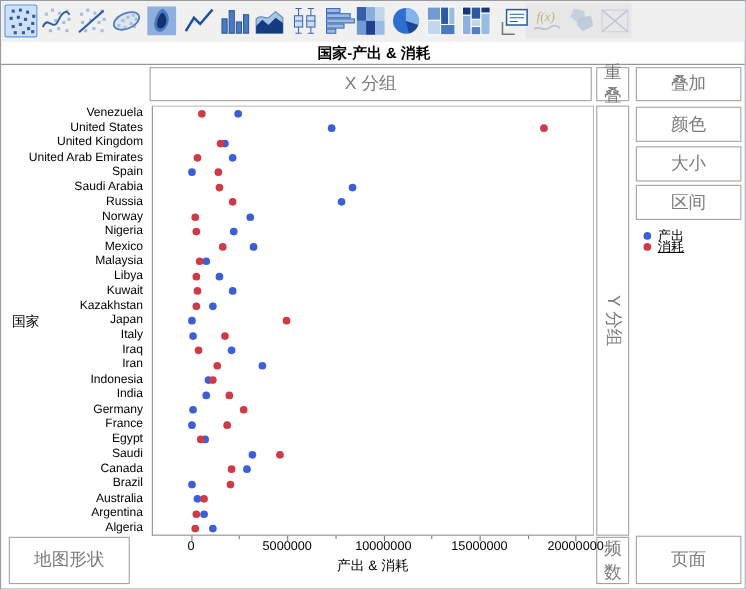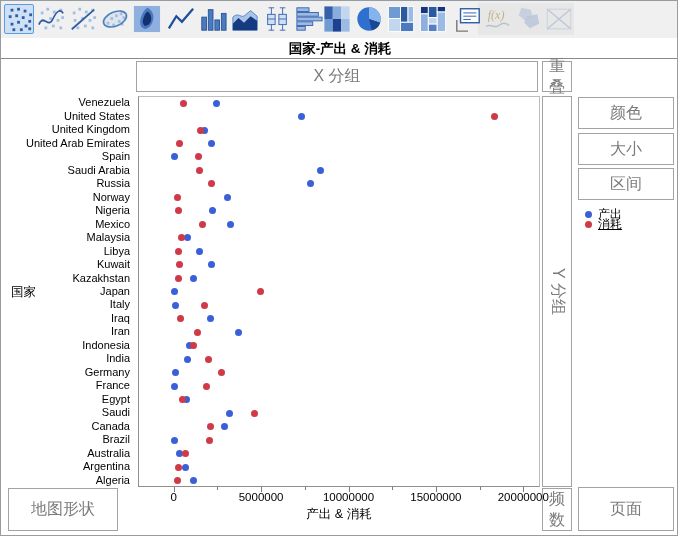--- a/index.html
+++ b/index.html
@@ -230,20 +230,23 @@
   </div>
 
   <div class="title">国家-产出 &amp; 消耗</div>
   <div class="divider"></div>
 
   <div class="zone" style="left:135px;top:60px;width:402px;height:31px">
     <span>X 分组</span>
   </div>
   <div class="zone" style="left:541px;top:60px;width:30px;height:31px">
     <span>重叠</span>
+  </div>
+  <div class="zone" style="left:577px;top:60px;width:96px;height:31px">
+    <span>叠加</span>
   </div>
   <div class="zone" style="left:577px;top:96px;width:96px;height:32px">
     <span>颜色</span>
   </div>
   <div class="zone" style="left:577px;top:132px;width:96px;height:32px">
     <span>大小</span>
   </div>
   <div class="zone" style="left:577px;top:167px;width:96px;height:32px">
     <span>区间</span>
   </div>

